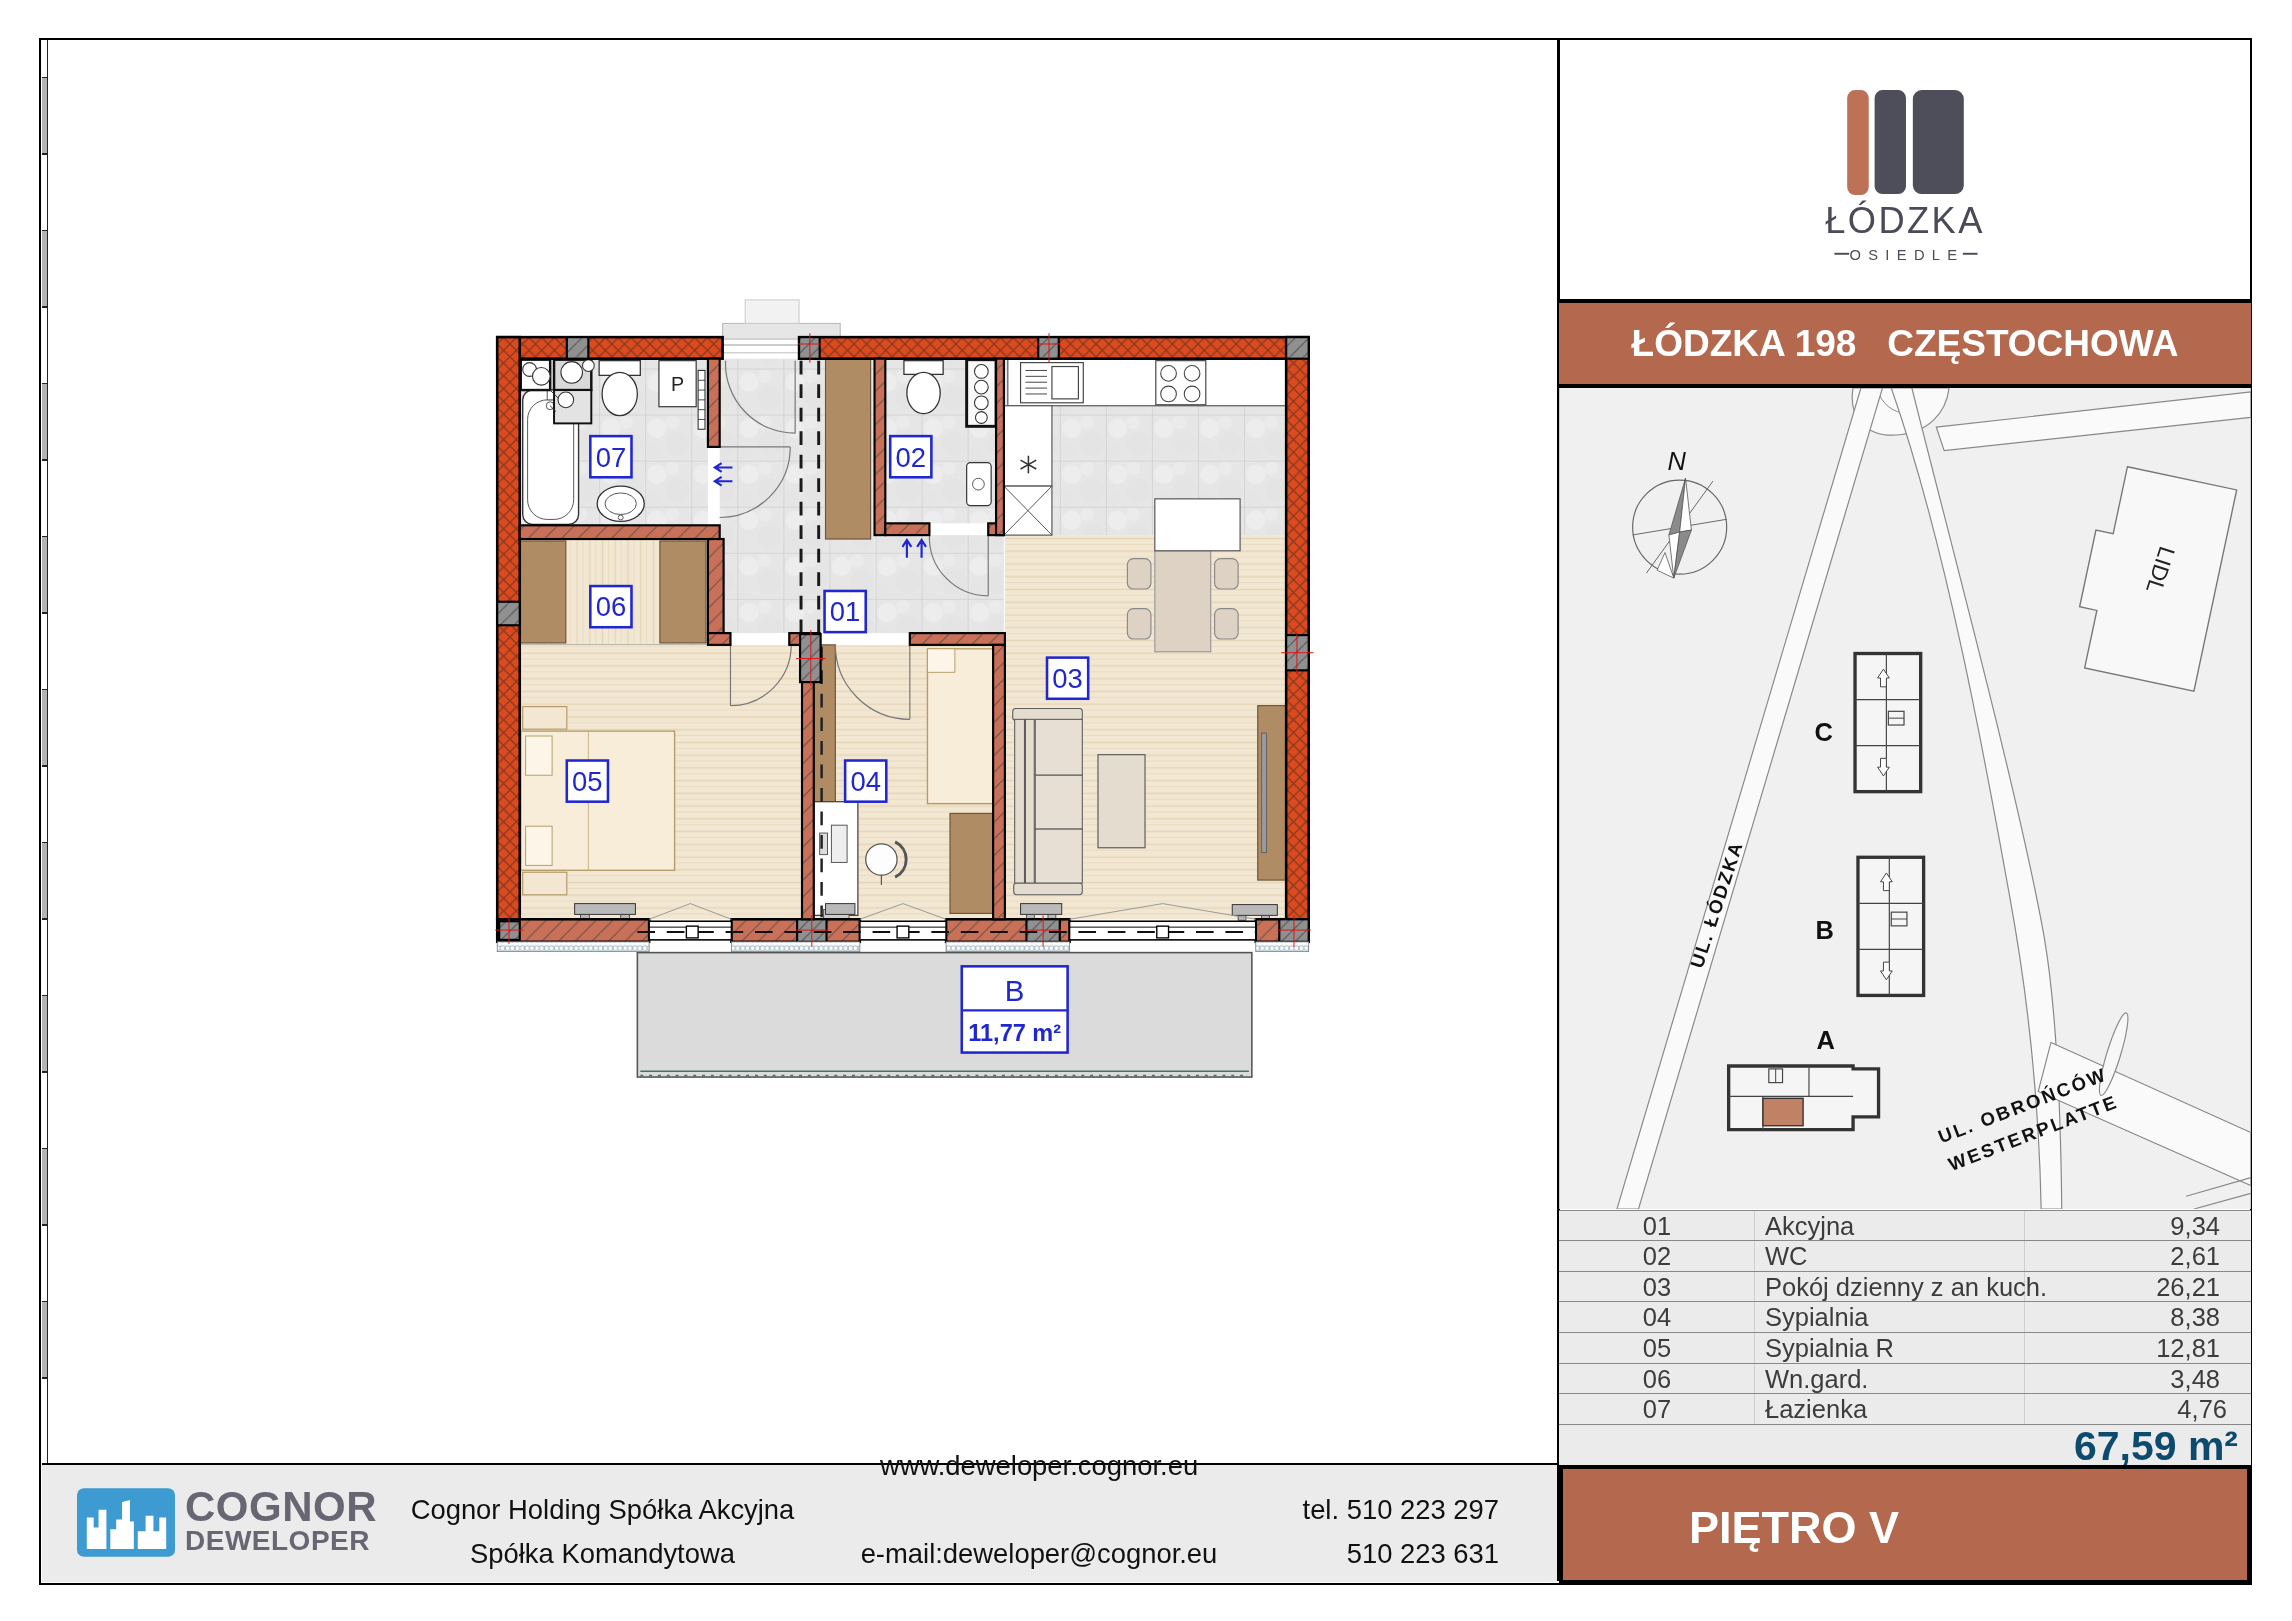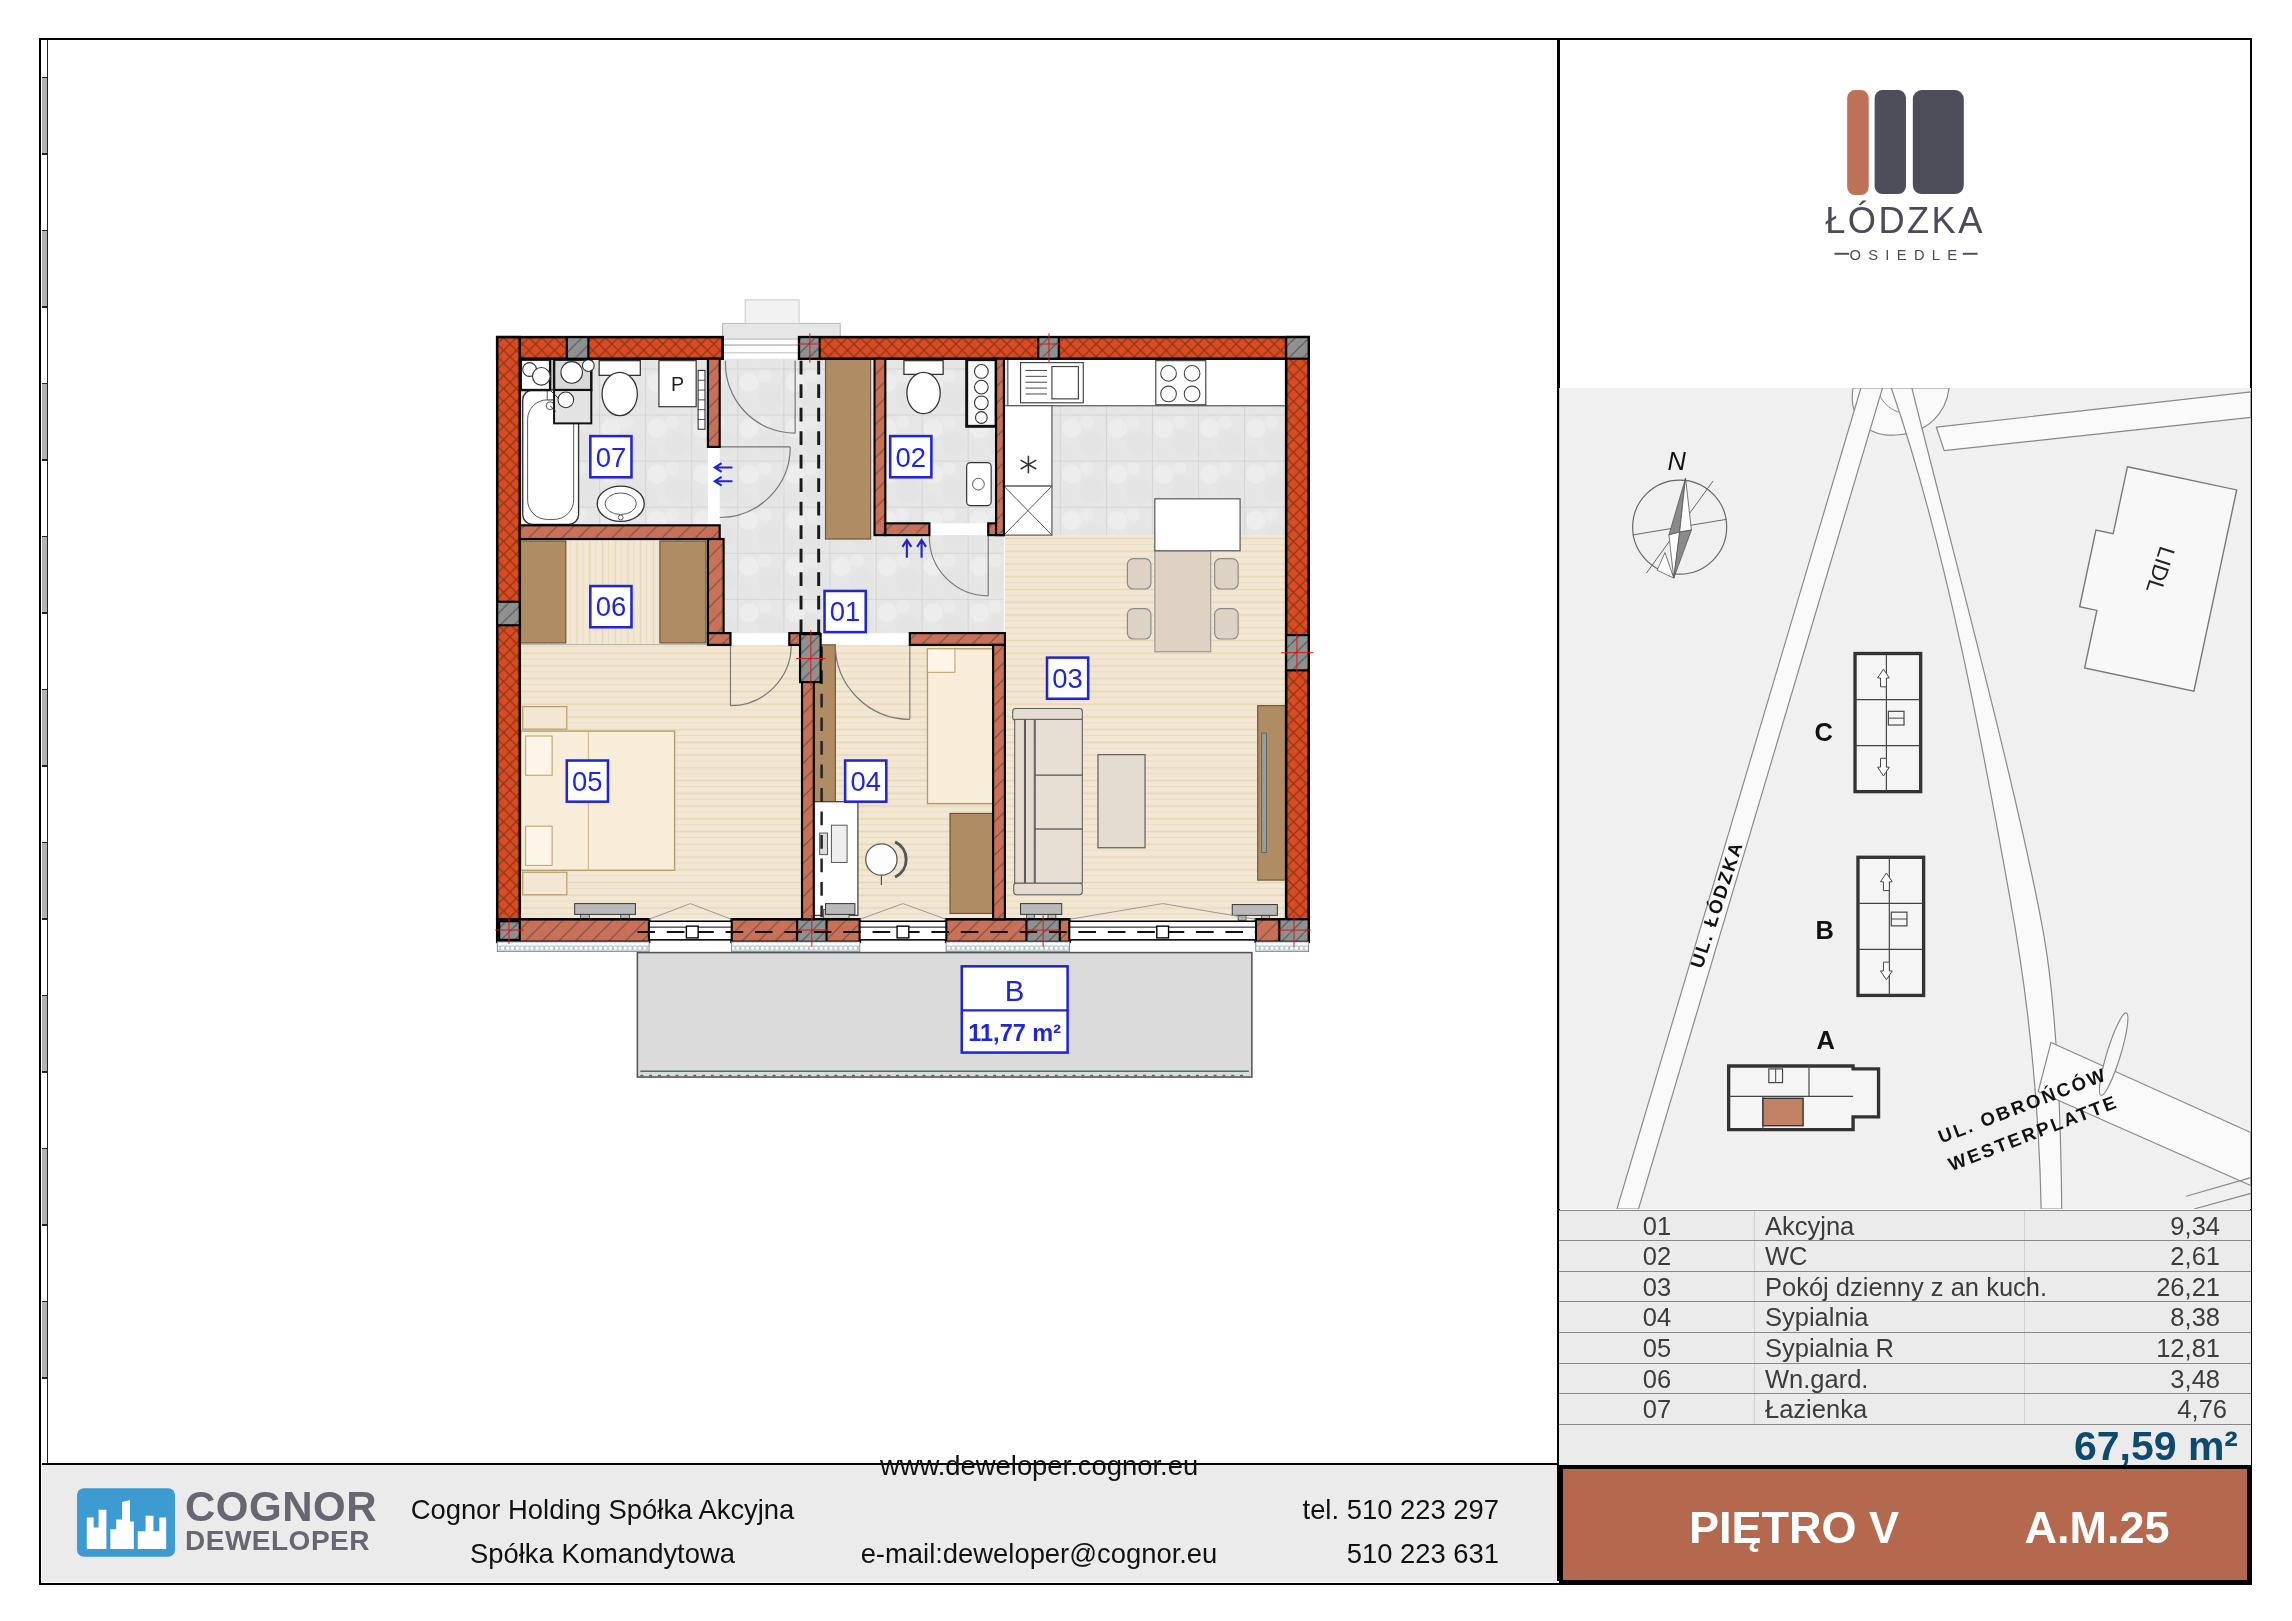--- a/index.html
+++ b/index.html
@@ -448,20 +448,23 @@
 <svg class="abs" style="left:1559px;top:38px" width="692" height="261" viewBox="0 0 706 266">
   <rect x="294" y="53" width="22" height="107" rx="8" fill="#BD7156"></rect>
   <rect x="322" y="53" width="32" height="106" rx="8" fill="#4E4E5A"></rect>
   <rect x="361" y="53" width="52" height="106" rx="9" fill="#4E4E5A"></rect>
   <text x="353" y="199" font-size="37" fill="#4B4B57" text-anchor="middle" letter-spacing="2.5" style="font-family:'Liberation Sans',sans-serif;">ŁÓDZKA</text>
   <text x="355" y="226" font-size="15" fill="#4B4B57" text-anchor="middle" letter-spacing="7.5" style="font-family:'Liberation Sans',sans-serif;">OSIEDLE</text>
   <line x1="281" y1="220" x2="296" y2="220" stroke="#4B4B57" stroke-width="2"></line>
   <line x1="412" y1="220" x2="427" y2="220" stroke="#4B4B57" stroke-width="2"></line>
 </svg>
 
+<div class="abs" style="left:1559px;top:299px;width:692px;height:89px;background:#B4694E;border-top:4.9px solid #000;border-bottom:4.9px solid #000;box-sizing:border-box;display:flex;align-items:center;justify-content:center;">
+  <span style="color:#fff;font-size:37px;font-weight:bold;white-space:pre;">ŁÓDZKA 198&nbsp;&nbsp;&nbsp;CZĘSTOCHOWA</span>
+</div>
 
 <svg class="abs" style="left:1559px;top:388px" width="692" height="821" viewBox="0 0 706 838">
   <rect x="0" y="0" width="706" height="838" fill="#F0F0F0"></rect>
 
   <path d="M300,0 C295,28 312,50 344,48 C376,46 395,26 398,0 Z" fill="#fafafa" stroke="#888" stroke-width="1.2"></path>
   <path d="M325,2 C329,16 341,26 356,26" fill="none" stroke="#888" stroke-width="1"></path>
   <g fill="#fafafa" stroke="#888" stroke-width="1.2">
 
     <polygon points="308,0 330,0 81,838 59,838"></polygon>
 
@@ -572,21 +575,20 @@
       <div class="abs" style="left:206px;top:155px;">Wn.gard.</div>
       <div class="abs" style="left:465px;top:155px;width:196px;text-align:right;">3,48</div>
   <div class="abs" style="left:59px;top:185px;width:78px;text-align:center;">07</div>
       <div class="abs" style="left:206px;top:185px;">Łazienka</div>
       <div class="abs" style="left:465px;top:185px;width:196px;text-align:right;padding-left:7px;">4,76</div>
   <div class="abs" style="left:372px;top:213px;width:307px;text-align:right;font-size:41px;font-weight:bold;color:#0c4a6e;">67,59 m²</div>
 </div>
 
 <div class="abs" style="left:1559px;top:1465px;width:692px;height:119px;background:#B4694E;border:4.9px solid #000;box-sizing:border-box;"></div>
 <div class="abs" style="left:1647px;top:1502px;width:294px;height:55px;color:#fff;font-size:45px;font-weight:bold;text-align:center;">PIĘTRO V</div>
-<div class="abs" style="left:1960px;top:1502px;width:274px;height:55px;color:#fff;font-size:45px;font-weight:bold;text-align:center;">A.M.25</div>
 
 <div class="abs" style="left:42px;top:1463px;width:1515px;height:119px;background:#EBEBEB;border-top:2.9px solid #000;box-sizing:border-box;"></div>
 
 <svg class="abs" style="left:77px;top:1488px" width="98" height="69" viewBox="0 0 100 70">
   <rect x="0" y="0" width="100" height="70" rx="7" fill="#3D9BD1"></rect>
   <path d="M10,62 V30 H17 V40 H22 V22 H30 V62 Z M34,62 V42 H40 V32 H46 V14 L54,12 V34 H58 V62 Z M62,62 V44 H70 V28 H78 V44 H84 V30 H91 V62 Z" fill="#fff"></path>
 </svg>
 
 <div class="abs" style="left:185px;top:1483px;width:235px;color:#676672;font-weight:bold;font-size:42px;letter-spacing:0.5px;">COGNOR</div>
 <div class="abs" style="left:185px;top:1525px;width:235px;color:#676672;font-weight:bold;font-size:28px;letter-spacing:0.5px;">DEWELOPER</div>

